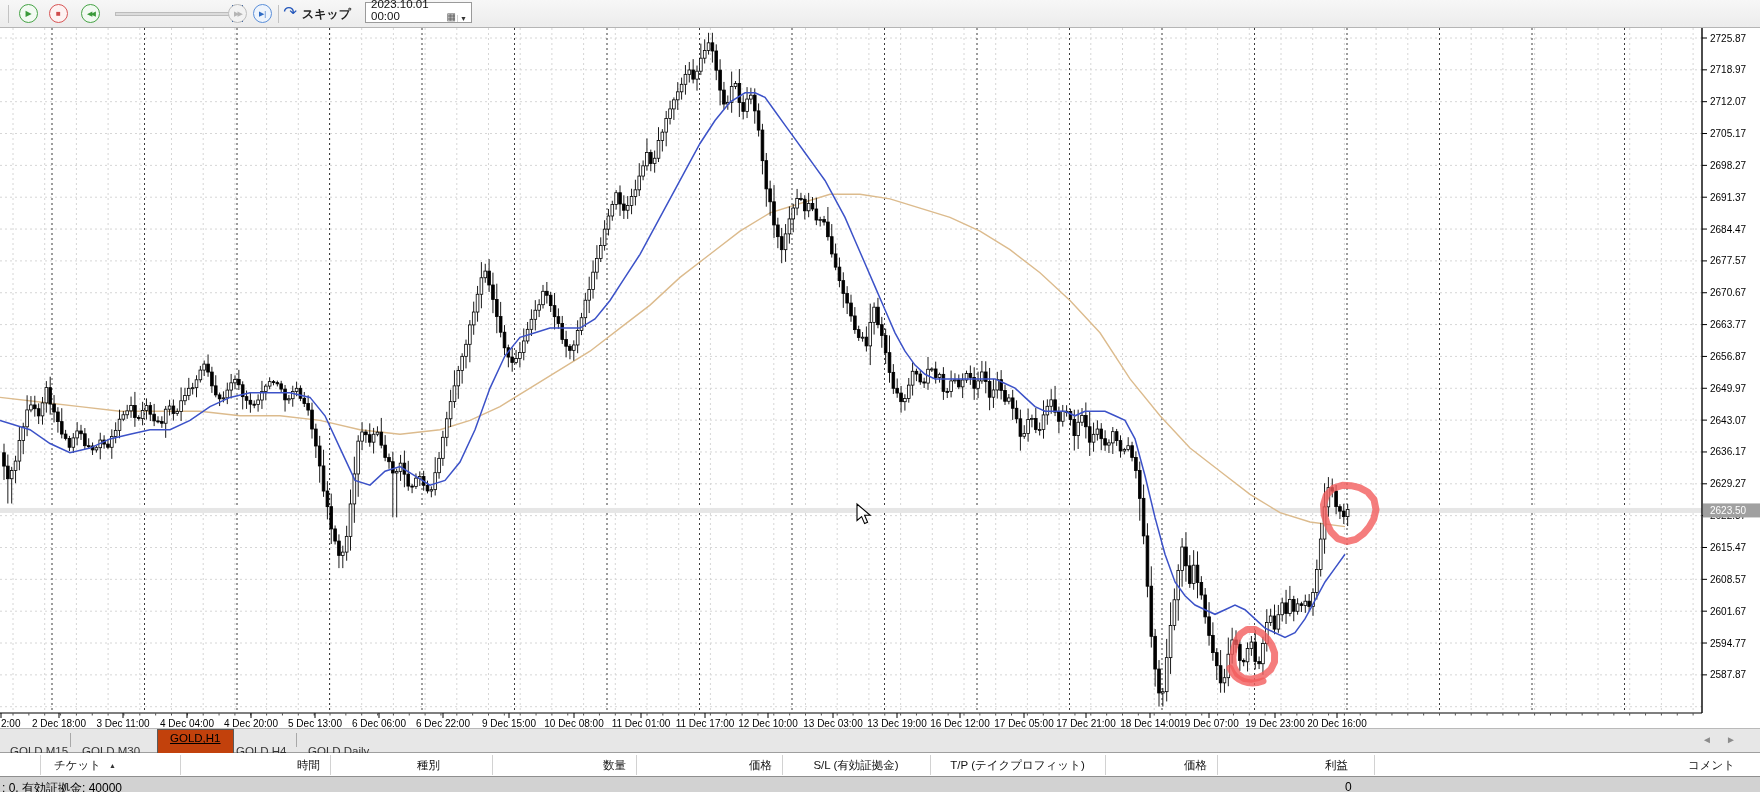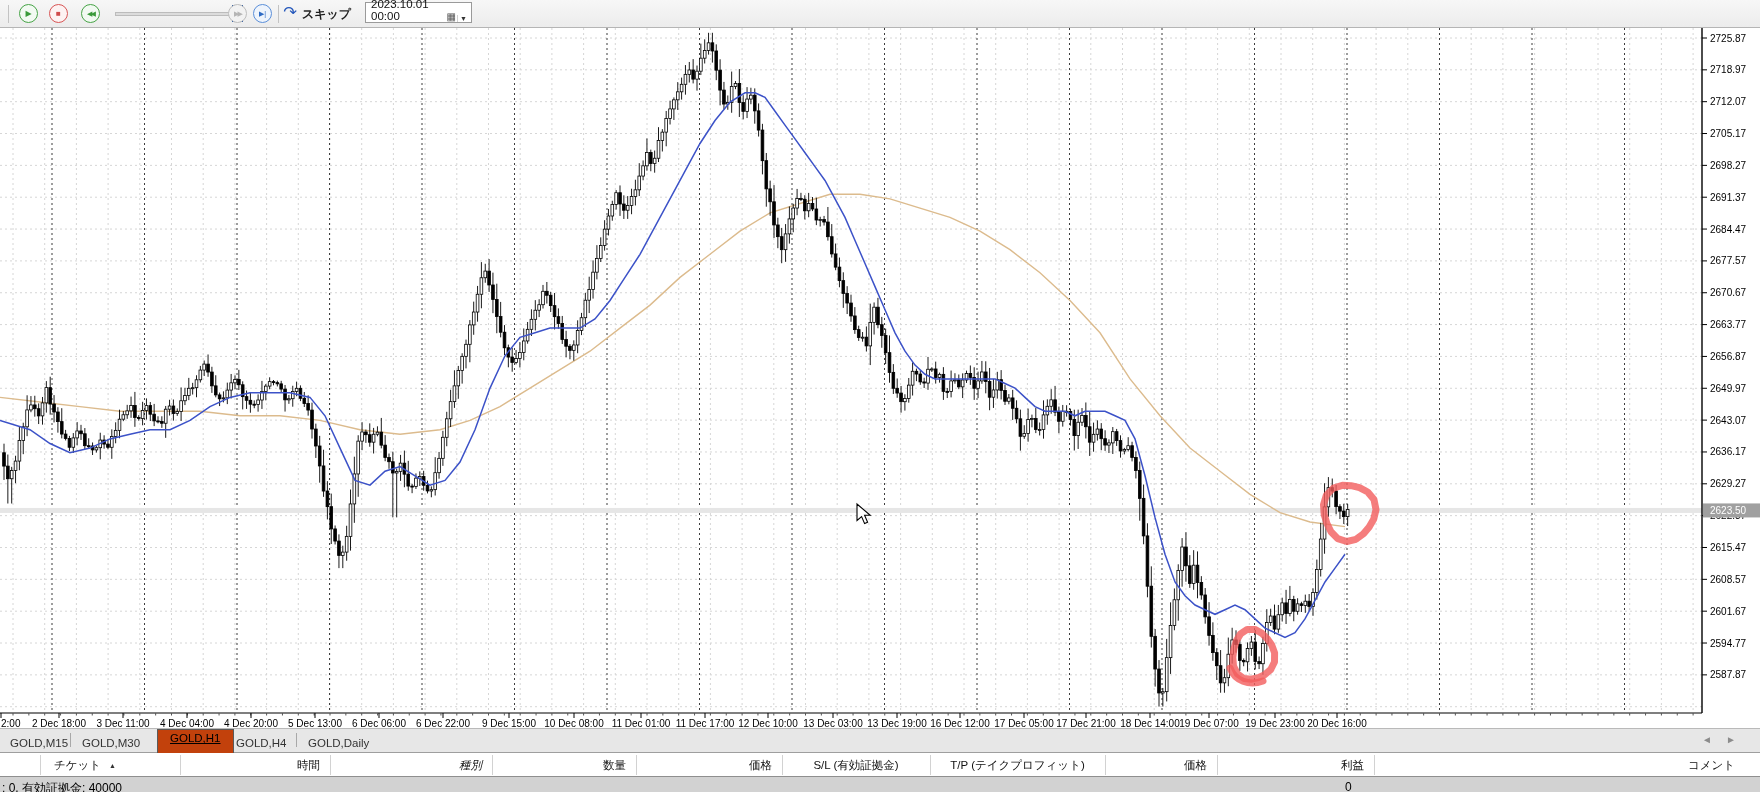--- a/index.html
+++ b/index.html
@@ -44,21 +44,21 @@
   .date-cal{font-size:10px;color:#555;padding:0 1px;}
   .date-drop{font-size:7px;color:#333;padding:0 4px 0 2px;border-left:1px solid #d0d0d0;}
   
   .chart-svg{position:absolute;left:0;top:28px;}
   
   .tabbar{
     position:absolute;left:0;top:728px;width:1760px;height:25px;
     background:#e7e7e7;border-top:1px solid #b9b9b9;border-bottom:1px solid #9e9e9e;
     box-sizing:border-box;font-size:11.5px;color:#333;
   }
-  .tab{position:absolute;top:8px;white-space:nowrap;cursor:default;}
+  .tab{position:absolute;top:16px;white-space:nowrap;cursor:default;}
   .tab-sep{position:absolute;top:4px;width:1px;height:14px;background:#a8a8a8;}
   .tab.active-box{
     top:0;height:24px;background:#c2410c;border:1px solid #5a5a5a;border-bottom:none;
     box-sizing:border-box;padding:2px 12px 0 12px;color:#000;text-decoration:underline;
   }
   .tab-scroll{position:absolute;top:5px;font-size:10px;color:#8c8c8c;}
   
   .tbl-header{
     position:absolute;left:0;top:753px;width:1760px;height:24px;
     background:#ffffff;border-bottom:1px solid #8f8f8f;box-sizing:border-box;
@@ -1143,26 +1143,26 @@
     <div class="col-sep" style="left: 330px;"></div>
     <div class="col-sep" style="left: 492px;"></div>
     <div class="col-sep" style="left: 636px;"></div>
     <div class="col-sep" style="left: 782px;"></div>
     <div class="col-sep" style="left: 930px;"></div>
     <div class="col-sep" style="left: 1105px;"></div>
     <div class="col-sep" style="left: 1217px;"></div>
     <div class="col-sep" style="left: 1374px;"></div>
     <div class="hdr" style="left: 54px;">チケット<span class="sort-arrow">▲</span></div>
     <div class="hdr" style="right: 1440px; padding-left: 8px;">時間</div>
-    <div class="hdr" style="right: 1278px; font-style: italic;">種別</div>
+    <div class="hdr" style="right: 1320px;">種別</div>
     <div class="hdr" style="right: 1134px;">数量</div>
     <div class="hdr" style="right: 988px;">価格</div>
     <div class="hdr" style="left: 782px; width: 148px; text-align: center;">S/L (有効証拠金)</div>
     <div class="hdr" style="left: 930px; width: 175px; text-align: center;">T/P (テイクプロフィット)</div>
     <div class="hdr" style="right: 553px;">価格</div>
-    <div class="hdr" style="right: 396px;">利益</div>
+    <div class="hdr" style="right: 412px;">利益</div>
     <div class="hdr" style="right: 25px; margin-left: 22px;">コメント</div>
   </div>
 
 <div class="status-row">
   <div class="status-left">: 0, 有効証拠金: 40000</div>
   <div class="status-profit">0</div>
 </div>
 
 </body></html>

